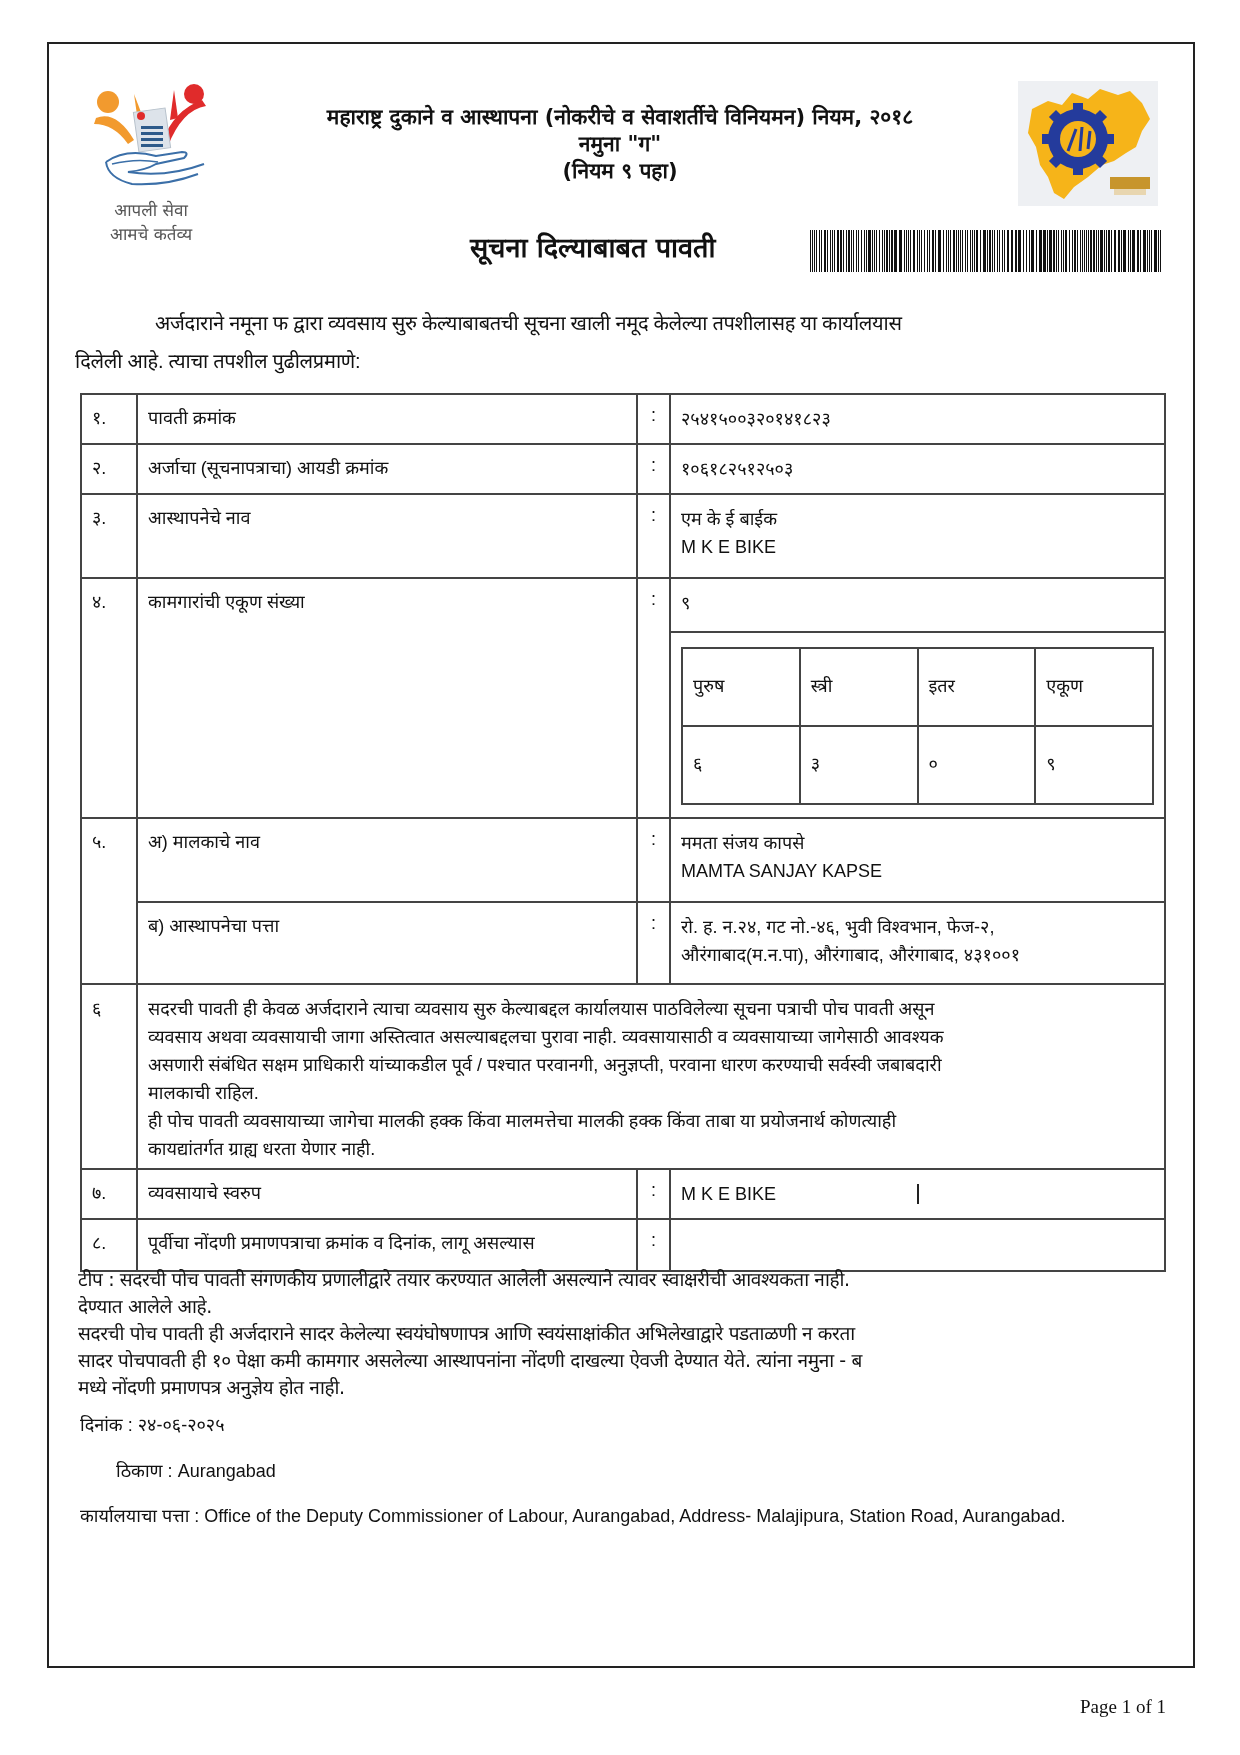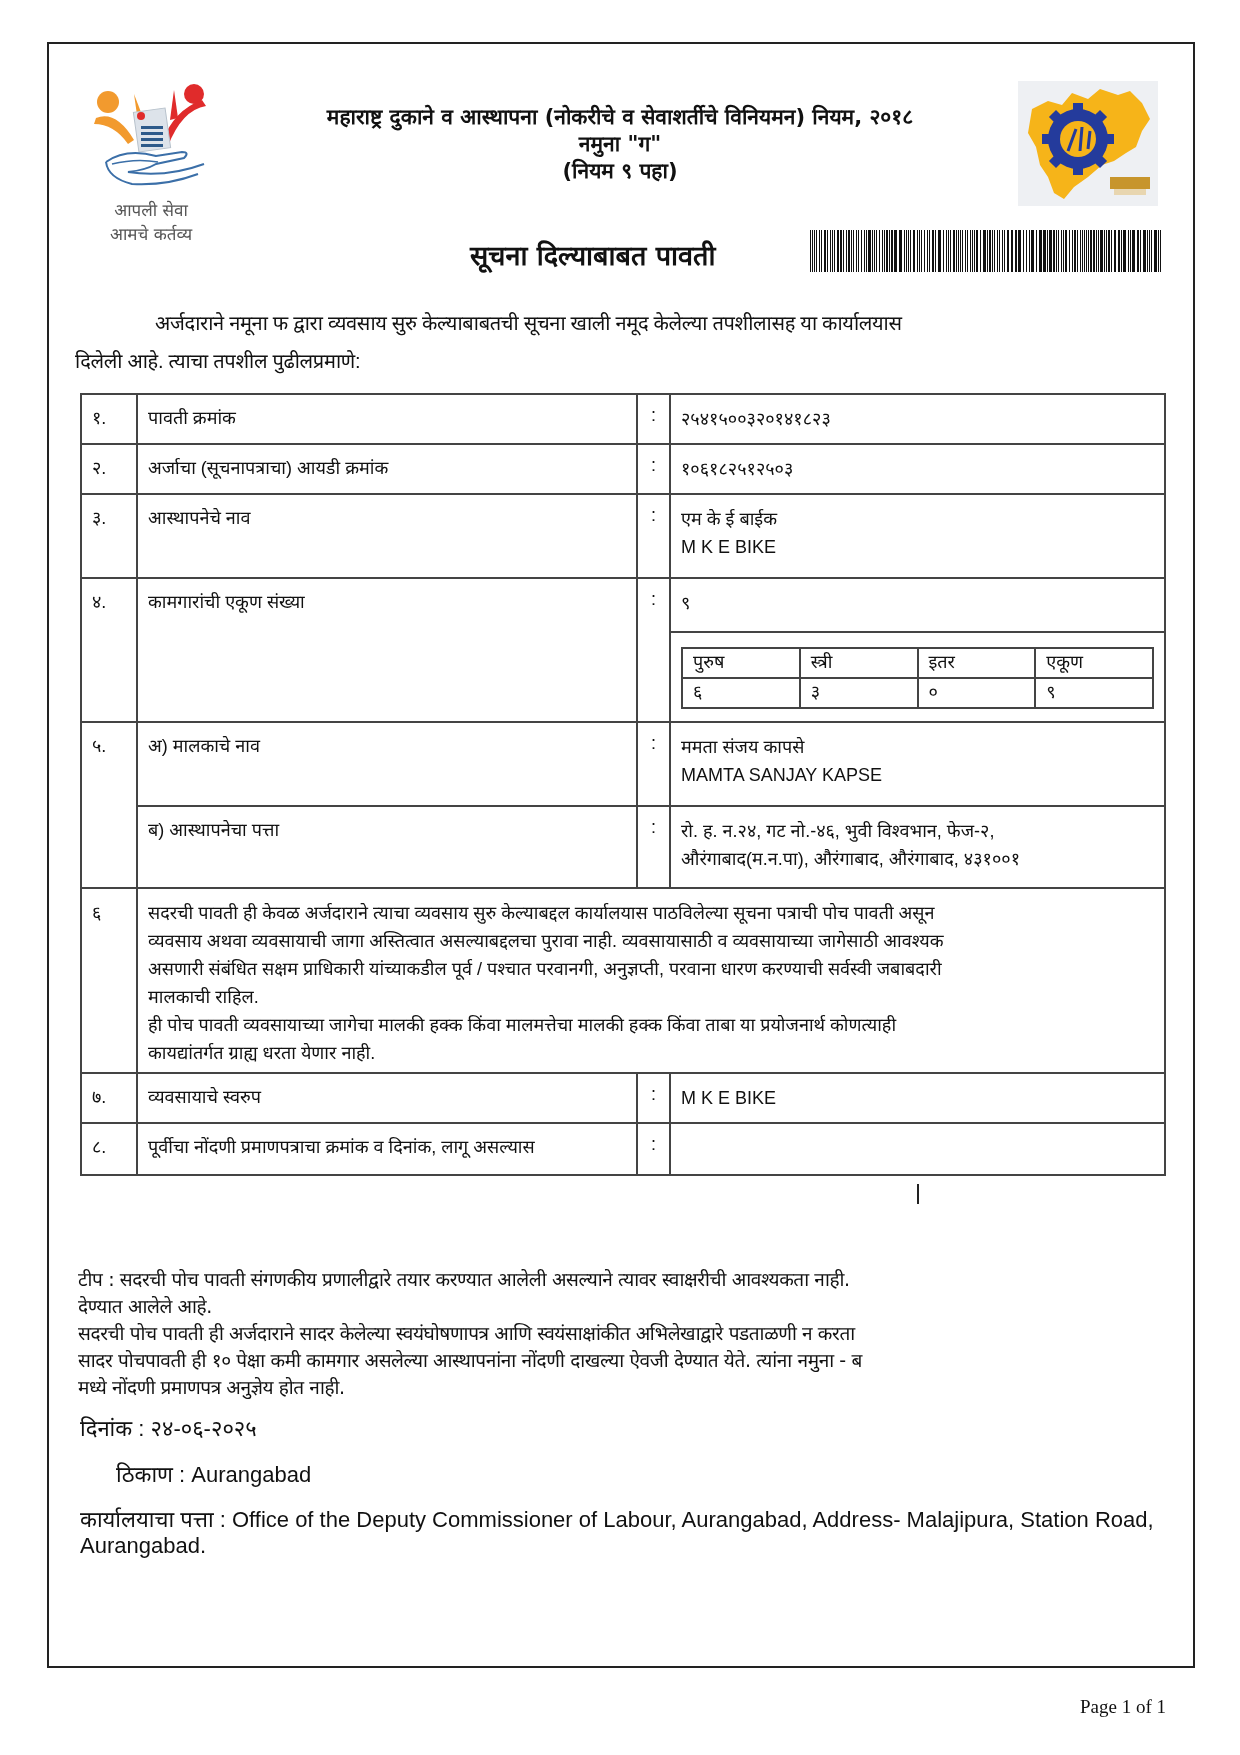--- a/index.html
+++ b/index.html
@@ -10,48 +10,48 @@
     .logo-left .tag { position: absolute; left: 0; width: 130px; text-align: center; font-family: "DejaVu Serif", serif; font-size: 17px; color: #555; }
     .logo-left .tag1 { top: 118px; }
     .logo-left .tag2 { top: 142px; }
 
     .header-title { position: absolute; left: 180px; top: 104px; width: 880px; text-align: center; font-size: 21px; font-weight: bold; line-height: 27px; color: #111; }
     .header-title div { white-space: nowrap; }
     .header-title .l1 { padding-left: 0; }
 
     .logo-right { position: absolute; left: 1018px; top: 81px; width: 140px; height: 125px; background: #eef0f3; }
 
-    .receipt-title { position: absolute; left: 470px; top: 236px; font-size: 27px; font-weight: bold; color: #111; }
+    .receipt-title { position: absolute; left: 470px; top: 228px; font-size: 27px; font-weight: bold; color: #111; }
     .barcode { position: absolute; left: 810px; top: 230px; width: 354px; height: 42px; }
 
     .intro { position: absolute; left: 75px; top: 304px; width: 1092px; font-size: 20px; line-height: 38px; font-family: "Liberation Sans", sans-serif; letter-spacing: -0.3px; }
     .intro .indent { display: inline-block; width: 80px; }
 
     table.main { position: absolute; left: 80px; top: 393px; width: 1086px; border-collapse: collapse; font-family: "Liberation Sans", sans-serif; font-size: 18px; }
     table.main td { border: 2px solid #444; vertical-align: top; padding: 10px 10px; }
     td.num { width: 34px; }
     td.label { width: 478px; }
     td.colon { width: 11px; text-align: center; padding-left: 4px; padding-right: 4px; }
     td.value { }
     .val-line { display: block; line-height: 28px; }
     .row-3 td { height: 62px; }
     .row-4a td { height: 32px; }
     .row-5a td { height: 62px; }
     .row-5b td { height: 60px; }
     .row-6 td { line-height: 29px; }
     .row-8 td { height: 30px; }
 
     table.inner { width: 100%; border-collapse: collapse; margin: 4px 0 0 0; }
-    table.inner td { border: 2px solid #444; padding: 0 10px; height: 28px; width: 25%; }
+    table.inner td { border: 2px solid #444; padding: 24px 10px; height: 28px; width: 25%; }
     td.inner-wrap { padding: 10px 10px 12px 10px !important; }
 
     .cursor-mark { position: absolute; left: 917px; top: 1184px; width: 2px; height: 20px; background: #222; }
 
     .note { position: absolute; left: 78px; top: 1266px; width: 1092px; font-size: 19px; font-weight: normal; line-height: 27px; font-family: "DejaVu Sans", sans-serif; letter-spacing: -0.4px; }
-    .meta-line { position: absolute; left: 80px; font-family: "Liberation Sans", sans-serif; font-size: 22px; }
+    .meta-line { position: absolute; left: 80px; font-family: "Liberation Sans", sans-serif; font-size: 18px; }
     .meta-date { top: 1412px; }
     .meta-place { top: 1458px; margin-left: 36px; }
     .meta-office { top: 1503px; }
 
     .page-no { position: absolute; left: 1080px; top: 1696px; font-family: "Liberation Serif", serif; font-size: 19px; color: #111; }
   </style>
 </head>
 <body>
 
 <div class="page-border"></div>

